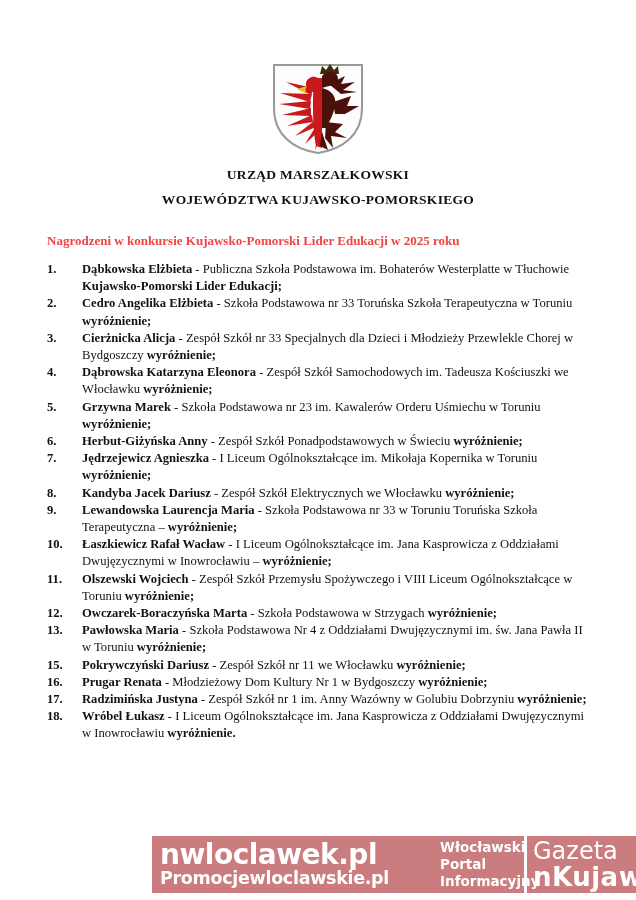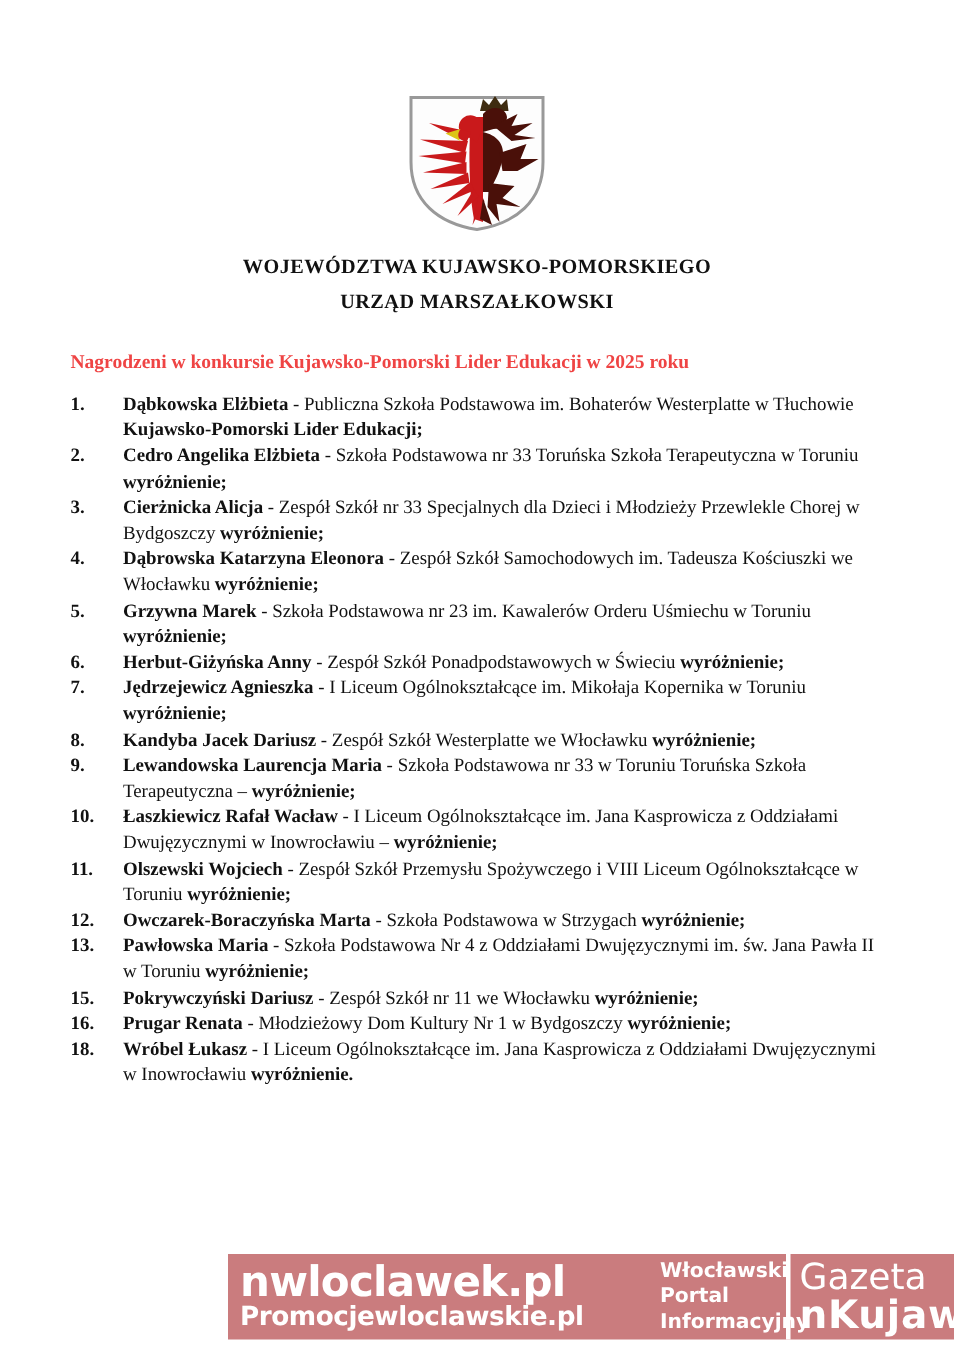--- a/index.html
+++ b/index.html
@@ -81,22 +81,22 @@
         <g fill="#4a1009">
           <path d="M51 14 C56 8 66 9 67 16 C67 20 63 24 58 24 L51 26 Z"></path>
           <path d="M58 22 L74 14 L70 22 L84 20 L72 28 L86 30 L70 32 Z"></path>
           <path d="M51 26 C60 28 66 34 64 44 C62 54 58 60 55 66 L51 66 Z"></path>
           <path d="M62 40 L80 34 L76 44 L88 44 L74 52 L64 52 Z"></path>
           <path d="M55 60 L72 62 L64 70 L76 76 L60 74 L62 86 L54 76 Z"></path>
           <path d="M51 70 L57 88 L49 84 Z"></path>
         </g>
       </svg>
     </div>
+    <div class="org-line l1">URZĄD MARSZAŁKOWSKI</div>
     <div class="org-line l2">WOJEWÓDZTWA KUJAWSKO-POMORSKIEGO</div>
-    <div class="org-line l1">URZĄD MARSZAŁKOWSKI</div>
   </div>
 
   <div class="doc-title">Nagrodzeni w konkursie Kujawsko-Pomorski Lider Edukacji w 2025 roku</div>
 
   <div class="award-list">
       <div class="item">
         <span class="num">1.</span>
         <div class="body"><span class="name">Dąbkowska Elżbieta</span><span> - Publiczna Szkoła Podstawowa im. Bohaterów Westerplatte w Tłuchowie </span><span class="award">Kujawsko-Pomorski Lider Edukacji;</span></div>
       </div>
       <div class="item">
@@ -118,21 +118,21 @@
       <div class="item">
         <span class="num">6.</span>
         <div class="body"><span class="name">Herbut-Giżyńska Anny</span><span> - Zespół Szkół Ponadpodstawowych w Świeciu </span><span class="award">wyróżnienie;</span></div>
       </div>
       <div class="item">
         <span class="num">7.</span>
         <div class="body"><span class="name">Jędrzejewicz Agnieszka</span><span>  - I Liceum Ogólnokształcące  im. Mikołaja Kopernika w Toruniu </span><span class="award">wyróżnienie;</span></div>
       </div>
       <div class="item">
         <span class="num">8.</span>
-        <div class="body"><span class="name">Kandyba Jacek Dariusz</span><span> - Zespół Szkół Westerplatte we Włocławku </span><span class="award">wyróżnienie;</span></div>
+        <div class="body"><span class="name">Kandyba Jacek Dariusz</span><span> - Zespół Szkół Elektrycznych we Włocławku </span><span class="award">wyróżnienie;</span></div>
       </div>
       <div class="item">
         <span class="num">9.</span>
         <div class="body"><span class="name">Lewandowska Laurencja Maria</span><span>  - Szkoła Podstawowa nr 33 w Toruniu Toruńska Szkoła Terapeutyczna – </span><span class="award">wyróżnienie;</span></div>
       </div>
       <div class="item">
         <span class="num">10.</span>
         <div class="body"><span class="name">Łaszkiewicz Rafał Wacław</span><span>  - I Liceum Ogólnokształcące im. Jana Kasprowicza z Oddziałami Dwujęzycznymi w Inowrocławiu – </span><span class="award">wyróżnienie;</span></div>
       </div>
       <div class="item">
@@ -149,20 +149,24 @@
       </div>
       <div class="item">
         <span class="num">15.</span>
         <div class="body"><span class="name">Pokrywczyński  Dariusz</span><span> - Zespół Szkół nr 11 we Włocławku </span><span class="award">wyróżnienie;</span></div>
       </div>
       <div class="item">
         <span class="num">16.</span>
         <div class="body"><span class="name">Prugar Renata</span><span> - Młodzieżowy Dom Kultury Nr 1 w Bydgoszczy </span><span class="award">wyróżnienie;</span></div>
       </div>
       <div class="item">
+        <span class="num">17.</span>
+        <div class="body"><span class="name">Radzimińska Justyna</span><span> - Zespół Szkół nr 1 im. Anny Wazówny w Golubiu Dobrzyniu </span><span class="award">wyróżnienie;</span></div>
+      </div>
+      <div class="item">
         <span class="num">18.</span>
         <div class="body"><span class="name">Wróbel Łukasz</span><span> - I Liceum Ogólnokształcące  im. Jana Kasprowicza z Oddziałami Dwujęzycznymi w Inowrocławiu </span><span class="award">wyróżnienie.</span></div>
       </div>
     </div>
 
   <div class="footer">
     <div class="f-left">
       <div class="f-l1">nwloclawek.pl</div>
       <div class="f-l2">Promocjewloclawskie.pl</div>
     </div>

